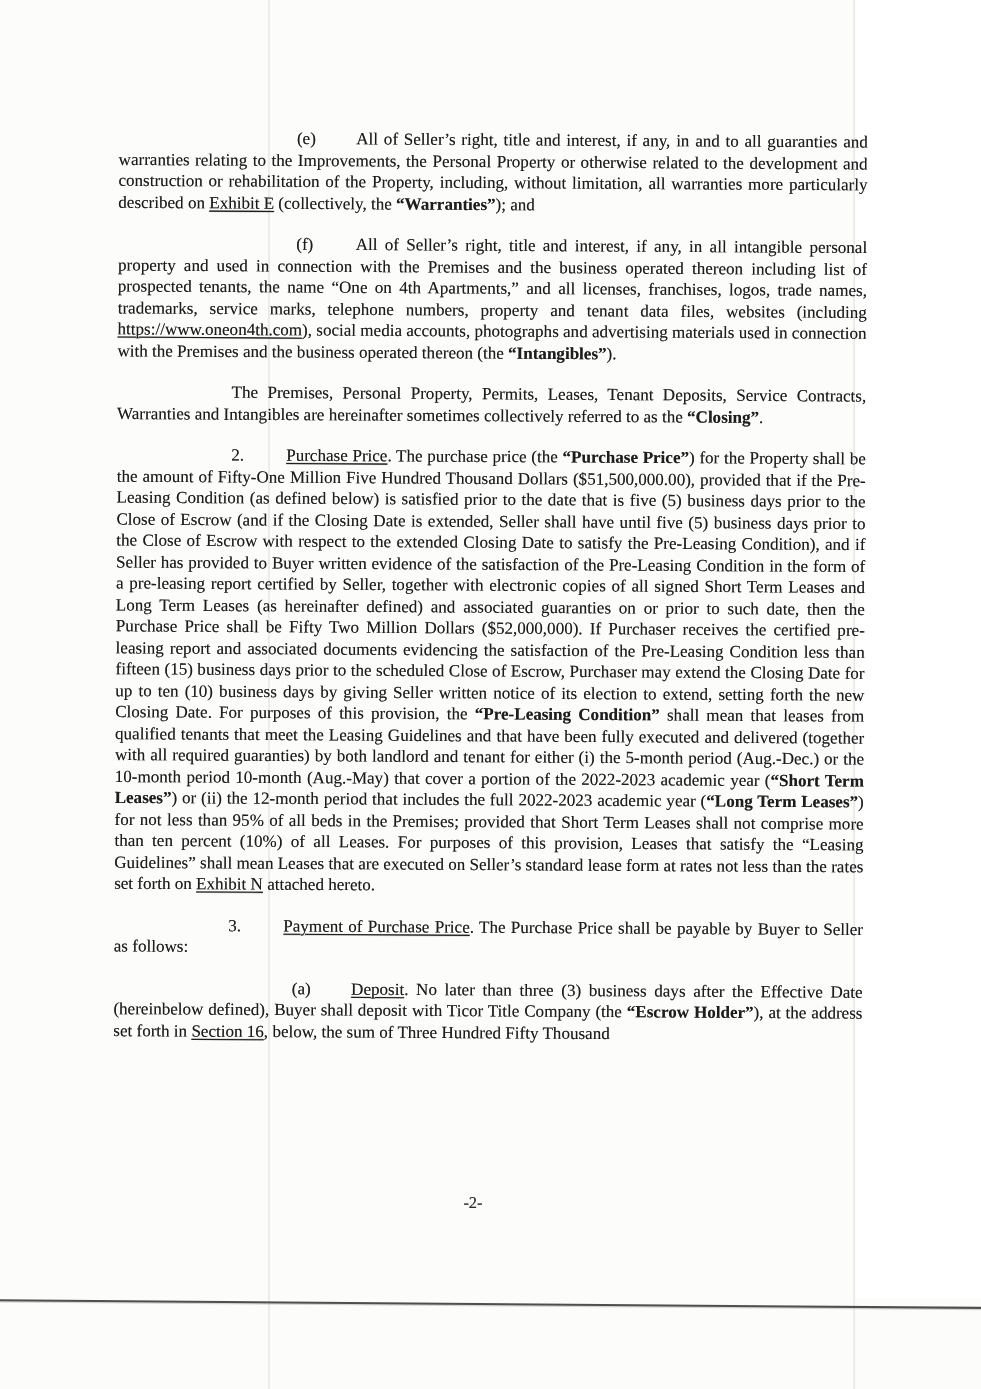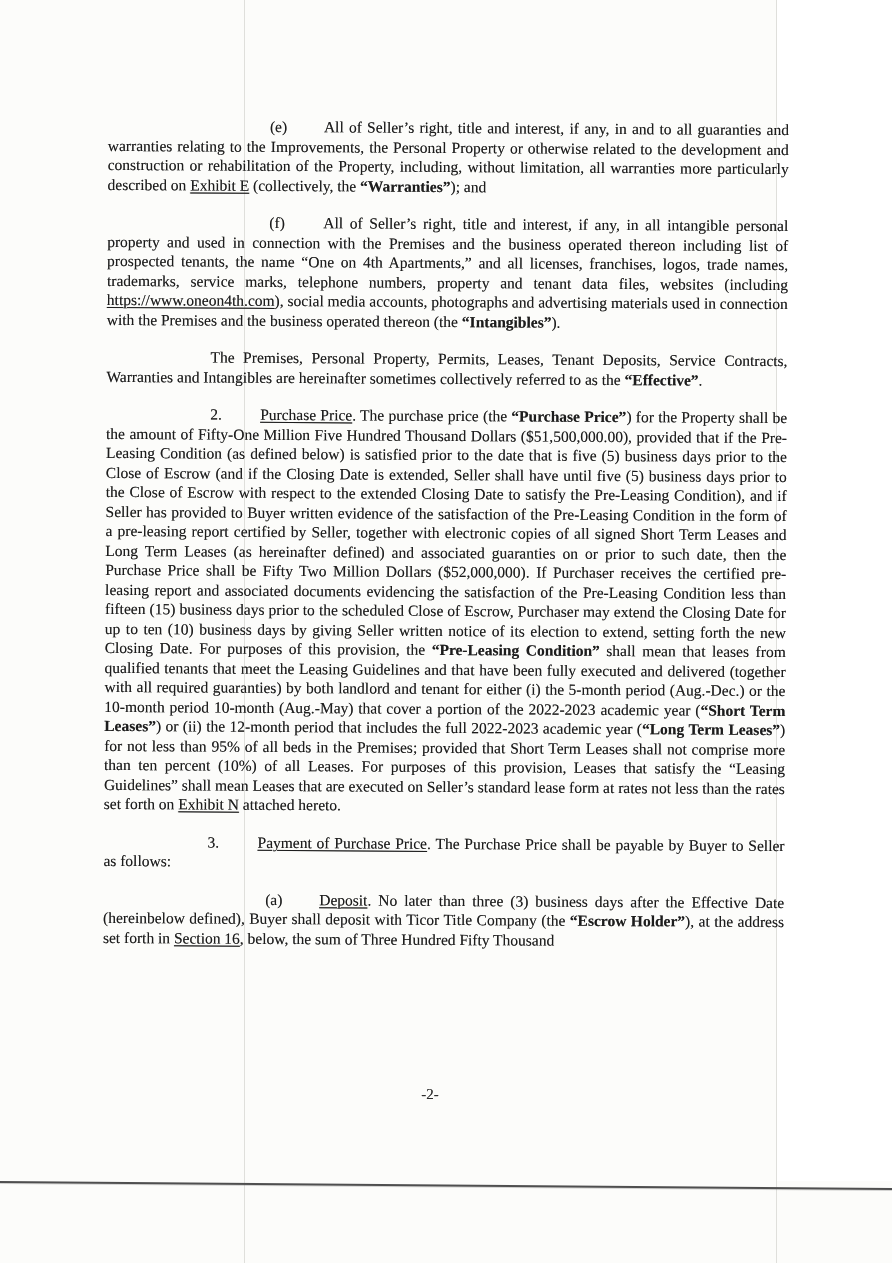--- a/index.html
+++ b/index.html
@@ -56,21 +56,21 @@
   <div class="right-band"></div>
   <div class="streak streak-left"></div>
   <div class="streak streak-right"></div>
 
   <div class="content" style="color: rgb(29, 29, 29);">
 
     <p class="para lettered"><span class="plabel">(e)</span><span><span>All of Seller’s right, title and interest, if any, in and to all guaranties and warranties relating to the Improvements, the Personal Property or otherwise related to the development and construction or rehabilitation of the Property, including, without limitation, all warranties more particularly described on </span><span class="u">Exhibit E</span><span> (collectively, the </span><span class="b">“Warranties”</span><span>); and</span></span></p>
 
     <p class="para lettered"><span class="plabel">(f)</span><span><span>All of Seller’s right, title and interest, if any, in all intangible personal property and used in connection with the Premises and the business operated thereon including list of prospected tenants, the name “One on 4th Apartments,” and all licenses, franchises, logos, trade names, trademarks, service marks, telephone numbers, property and tenant data files, websites (including </span><span class="u">https://www.oneon4th.com</span><span>), social media accounts, photographs and advertising materials used in connection with the Premises and the business operated thereon (the </span><span class="b">“Intangibles”</span><span>).</span></span></p>
 
-    <p class="para plain"><span><span>The Premises, Personal Property, Permits, Leases, Tenant Deposits, Service Contracts, Warranties and Intangibles are hereinafter sometimes collectively referred to as the </span><span class="b">“Effective”</span><span>.</span></span></p>
+    <p class="para plain"><span><span>The Premises, Personal Property, Permits, Leases, Tenant Deposits, Service Contracts, Warranties and Intangibles are hereinafter sometimes collectively referred to as the </span><span class="b">“Closing”</span><span>.</span></span></p>
 
     <p class="para numbered"><span class="nlabel">2.</span><span><span class="u">Purchase Price</span><span>. The purchase price (the </span><span class="b">“Purchase Price”</span><span>) for the Property shall be the amount of Fifty-One Million Five Hundred Thousand Dollars ($51,500,000.00), provided that if the Pre-Leasing Condition (as defined below) is satisfied prior to the date that is five (5) business days prior to the Close of Escrow (and if the Closing Date is extended, Seller shall have until five (5) business days prior to the Close of Escrow with respect to the extended Closing Date to satisfy the Pre-Leasing Condition), and if Seller has provided to Buyer written evidence of the satisfaction of the Pre-Leasing Condition in the form of a pre-leasing report certified by Seller, together with electronic copies of all signed Short Term Leases and Long Term Leases (as hereinafter defined) and associated guaranties on or prior to such date, then the Purchase Price shall be Fifty Two Million Dollars ($52,000,000). If Purchaser receives the certified pre-leasing report and associated documents evidencing the satisfaction of the Pre-Leasing Condition less than fifteen (15) business days prior to the scheduled Close of Escrow, Purchaser may extend the Closing Date for up to ten (10) business days by giving Seller written notice of its election to extend, setting forth the new Closing Date. For purposes of this provision, the </span><span class="b">“Pre-Leasing Condition”</span><span> shall mean that leases from qualified tenants that meet the Leasing Guidelines and that have been fully executed and delivered (together with all required guaranties) by both landlord and tenant for either (i) the 5-month period (Aug.-Dec.) or the 10-month period 10-month (Aug.-May) that cover a portion of the 2022-2023 academic year (</span><span class="b">“Short Term Leases”</span><span>) or (ii) the 12-month period that includes the full 2022-2023 academic year (</span><span class="b">“Long Term Leases”</span><span>) for not less than 95% of all beds in the Premises; provided that Short Term Leases shall not comprise more than ten percent (10%) of all Leases. For purposes of this provision, Leases that satisfy the “Leasing Guidelines” shall mean Leases that are executed on Seller’s standard lease form at rates not less than the rates set forth on </span><span class="u">Exhibit N</span><span> attached hereto.</span></span></p>
 
     <p class="para numbered"><span class="nlabel">3.</span><span><span class="u">Payment of Purchase Price</span><span>. The Purchase Price shall be payable by Buyer to Seller as follows:</span></span></p>
 
     <p class="para lettered"><span class="plabel">(a)</span><span><span class="u">Deposit</span><span>. No later than three (3) business days after the Effective Date (hereinbelow defined), Buyer shall deposit with Ticor Title Company (the </span><span class="b">“Escrow Holder”</span><span>), at the address set forth in </span><span class="u">Section 16</span><span>, below, the sum of Three Hundred Fifty Thousand</span></span></p>
 
   </div>
 
   <div class="page-number">-2-</div>

